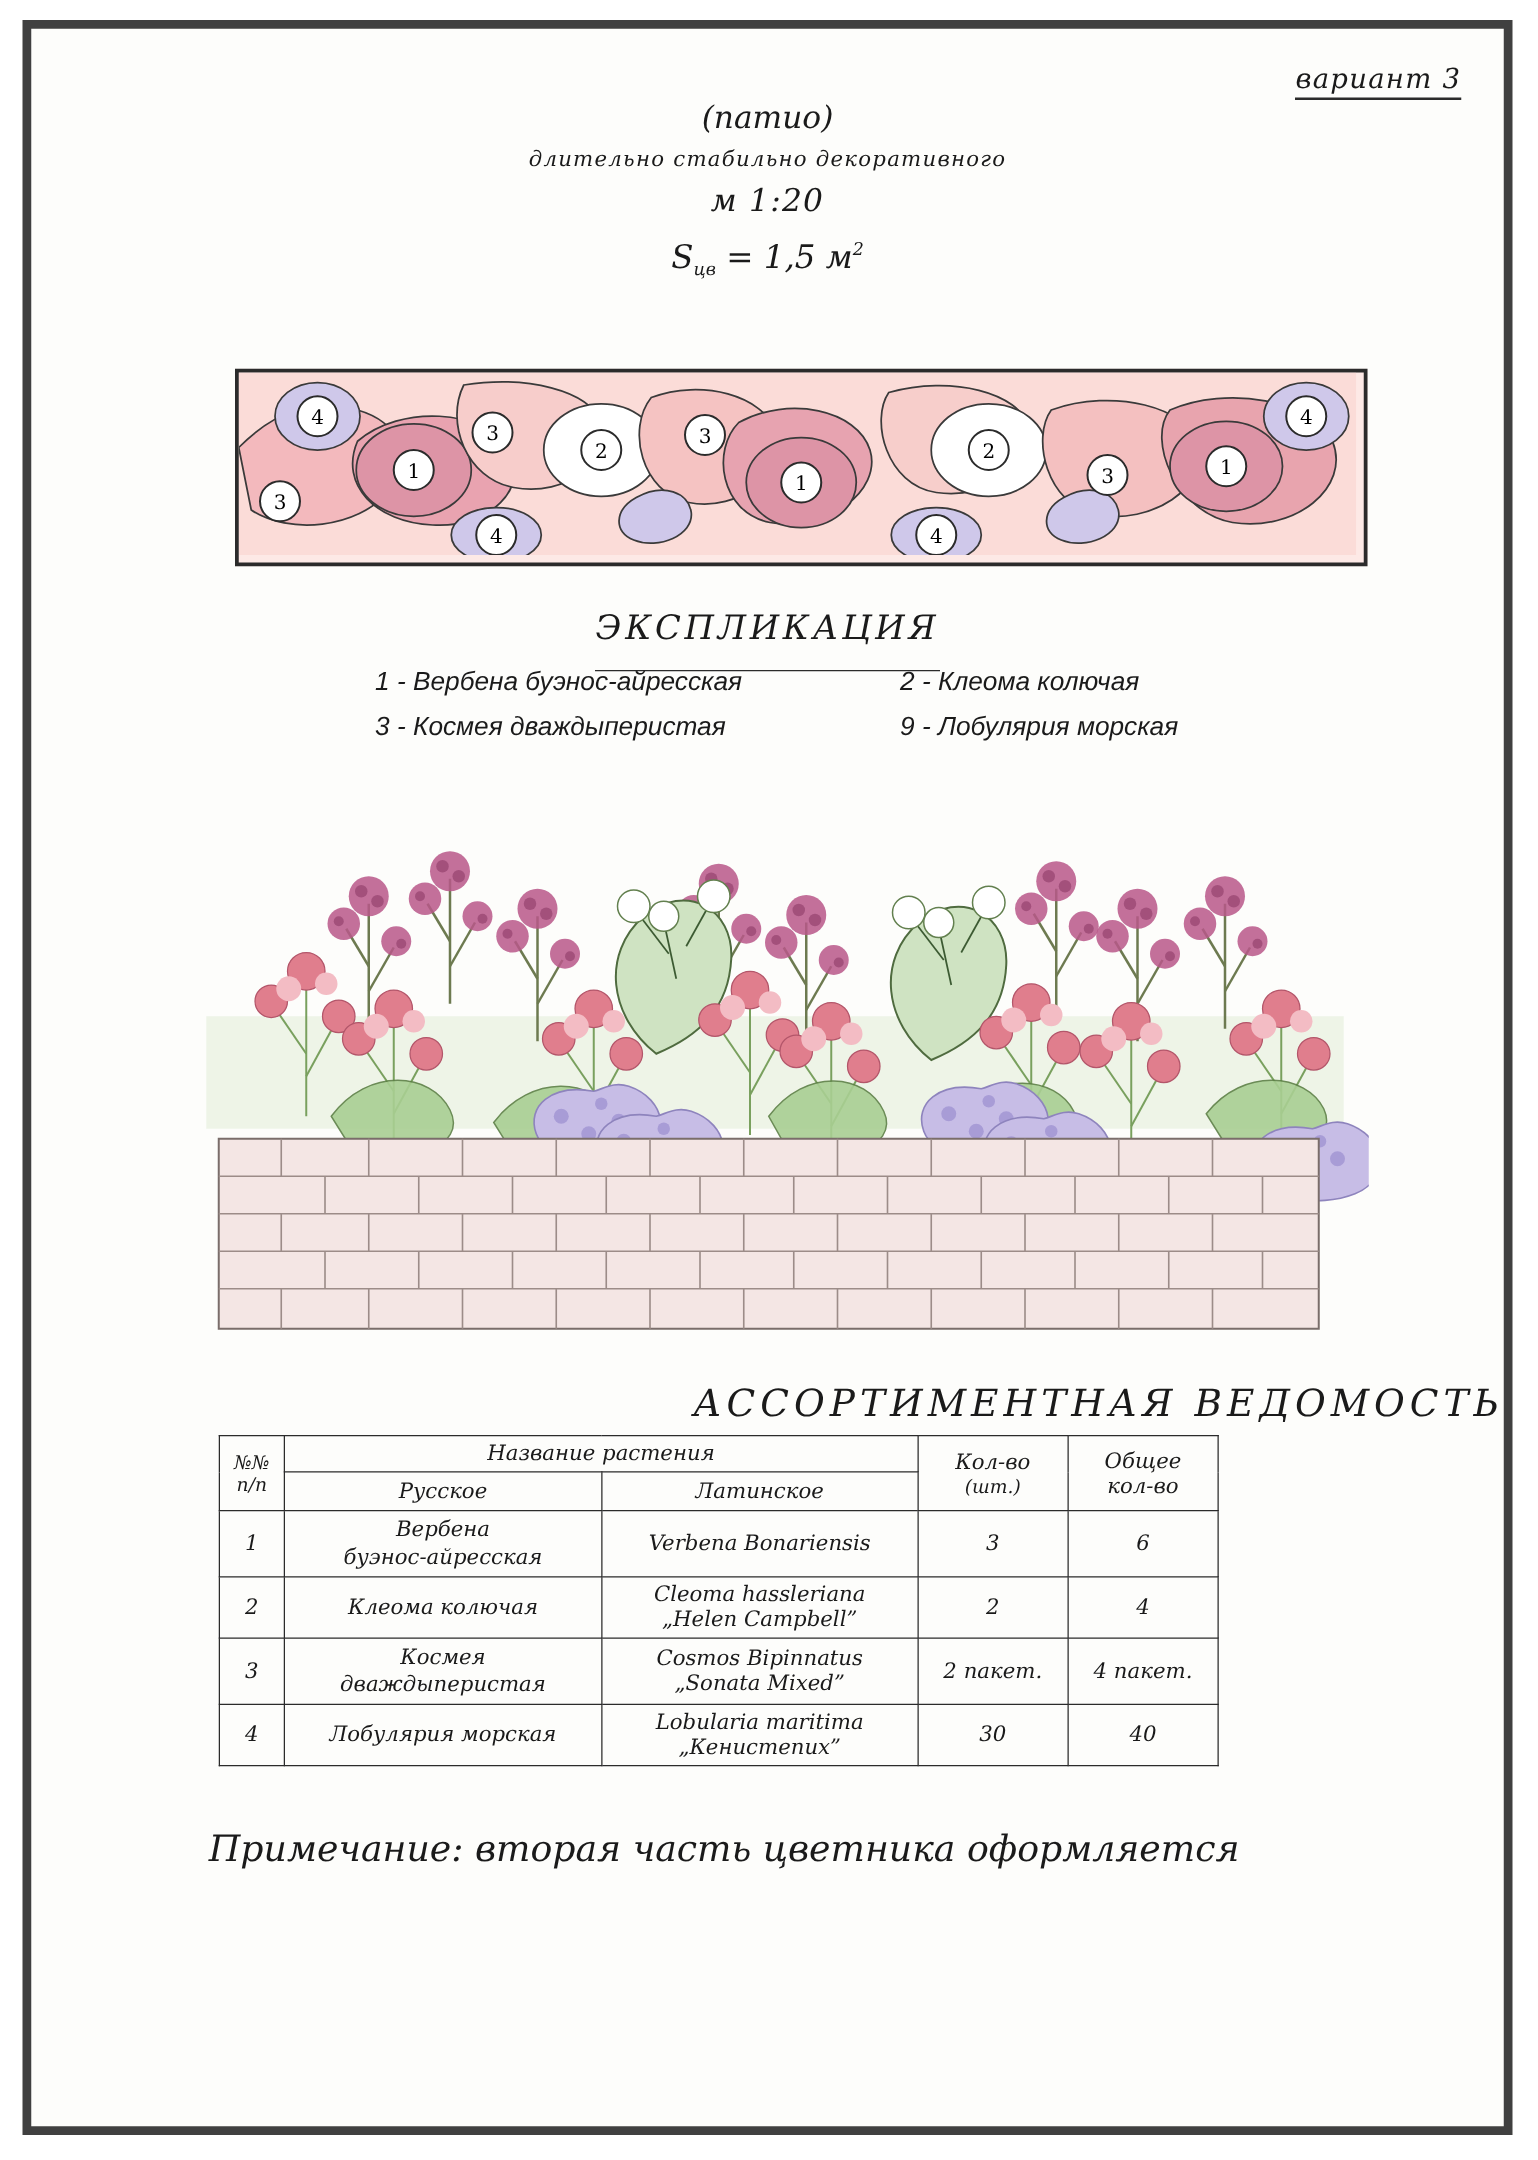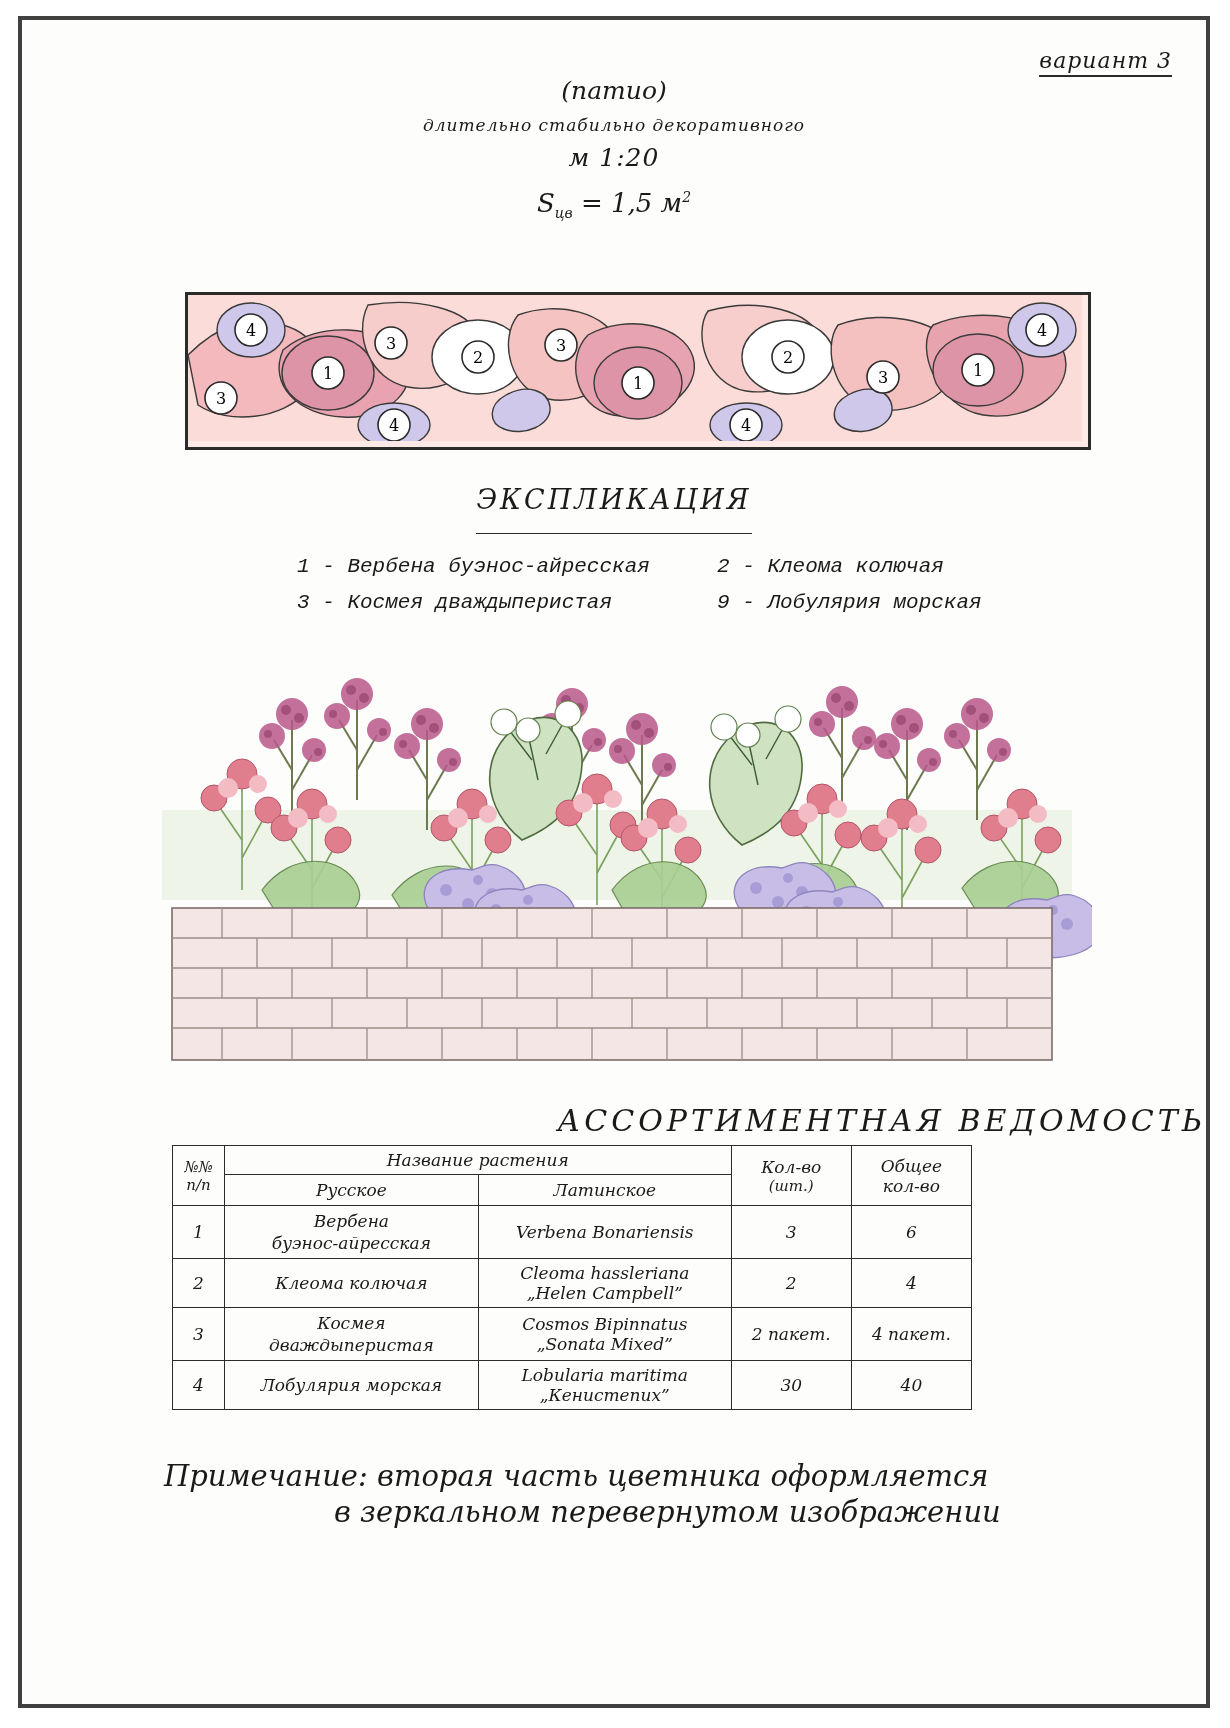--- a/index.html
+++ b/index.html
@@ -1,33 +1,33 @@
 <!DOCTYPE html>
 <html><head>
 <meta charset="utf-8">
 <style>
   html,body{margin:0;padding:0;background:#ffffff;}
   body{width:1230px;height:1728px;font-family:"DejaVu Sans",sans-serif;color:#1a1a1a;position:relative;overflow:hidden;}
-  .sheet{position:absolute;left:18px;top:16px;width:1192px;height:1692px;border:4px solid #404040;box-sizing:border-box;background:#fdfdfb;}
+  .sheet{position:absolute;left:18px;top:16px;width:1192px;height:1692px;border:7px solid #404040;box-sizing:border-box;background:#fdfdfb;}
   .variant{position:absolute;right:34px;top:28px;font-family:"DejaVu Serif",serif;font-style:italic;font-size:22px;letter-spacing:1px;border-bottom:2px solid #2b2b2b;padding-bottom:2px;}
   .title-block{position:absolute;left:0;right:0;top:48px;text-align:center;}
   .title{font-family:"DejaVu Sans",sans-serif;font-weight:bold;font-size:33px;letter-spacing:6px;}
   .subtitle{font-family:"DejaVu Serif",serif;font-style:italic;font-size:25px;margin-top:8px;}
   .subtitle2{font-family:"DejaVu Serif",serif;font-style:italic;font-size:17px;margin-top:10px;letter-spacing:1px;}
   .scale{font-family:"DejaVu Serif",serif;font-style:italic;font-size:25px;margin-top:8px;letter-spacing:1px;}
   .area{font-family:"DejaVu Serif",serif;font-style:italic;font-size:26px;margin-top:16px;}
   .area sub{font-size:14px;}
   .area sup{font-size:14px;}
 
   .planbox{position:absolute;left:163px;top:272px;width:900px;height:152px;border:3px solid #2b2b2b;background:#fde9e6;overflow:hidden;}
   .planbox svg{display:block;}
 
   .expl-title{position:absolute;left:0;right:0;top:464px;text-align:center;font-family:"DejaVu Serif",serif;font-style:italic;font-size:27px;letter-spacing:3px;}
   .expl-title span{border-bottom:1px solid #2b2b2b;padding-bottom:18px;}
-  .expl{position:absolute;left:275px;top:505px;width:730px;font-family:Liberation Mono, monospace;font-style:italic;font-size:21px;line-height:36px;margin-top:24px;}
+  .expl{position:absolute;left:275px;top:505px;width:730px;font-family:Liberation Sans, sans-serif;font-style:italic;font-size:21px;line-height:36px;}
   .expl .row{display:flex;}
   .expl .c1{width:420px;}
   .expl .c2{width:310px;}
 
   .render{position:absolute;left:120px;top:640px;width:950px;height:420px;}
 
   .assort-title{position:absolute;left:0;right:0;top:1083px;text-align:right;font-family:"DejaVu Serif",serif;font-style:italic;font-size:30px;letter-spacing:4px;}
   table.assort{position:absolute;left:150px;top:1125px;width:800px;border-collapse:collapse;font-family:"DejaVu Serif",serif;font-style:italic;}
   table.assort td,table.assort th{border:1.5px solid #2b2b2b;text-align:center;font-weight:normal;font-size:17px;padding:4px 3px;}
   .cell-sm{font-size:15px;}
@@ -397,16 +397,15 @@
         <div>„Кенистепих”</div>
       </td>
       <td class="qty">30</td>
       <td class="tot">40</td>
     </tr>
   </tbody>
     </table>
 
   <div class="note">
     <div>Примечание: вторая часть цветника оформляется</div>
-    <div class="l2">в зеркальном перевернутом изображении</div>
   </div>
 
 </div>
 
 </body></html>

